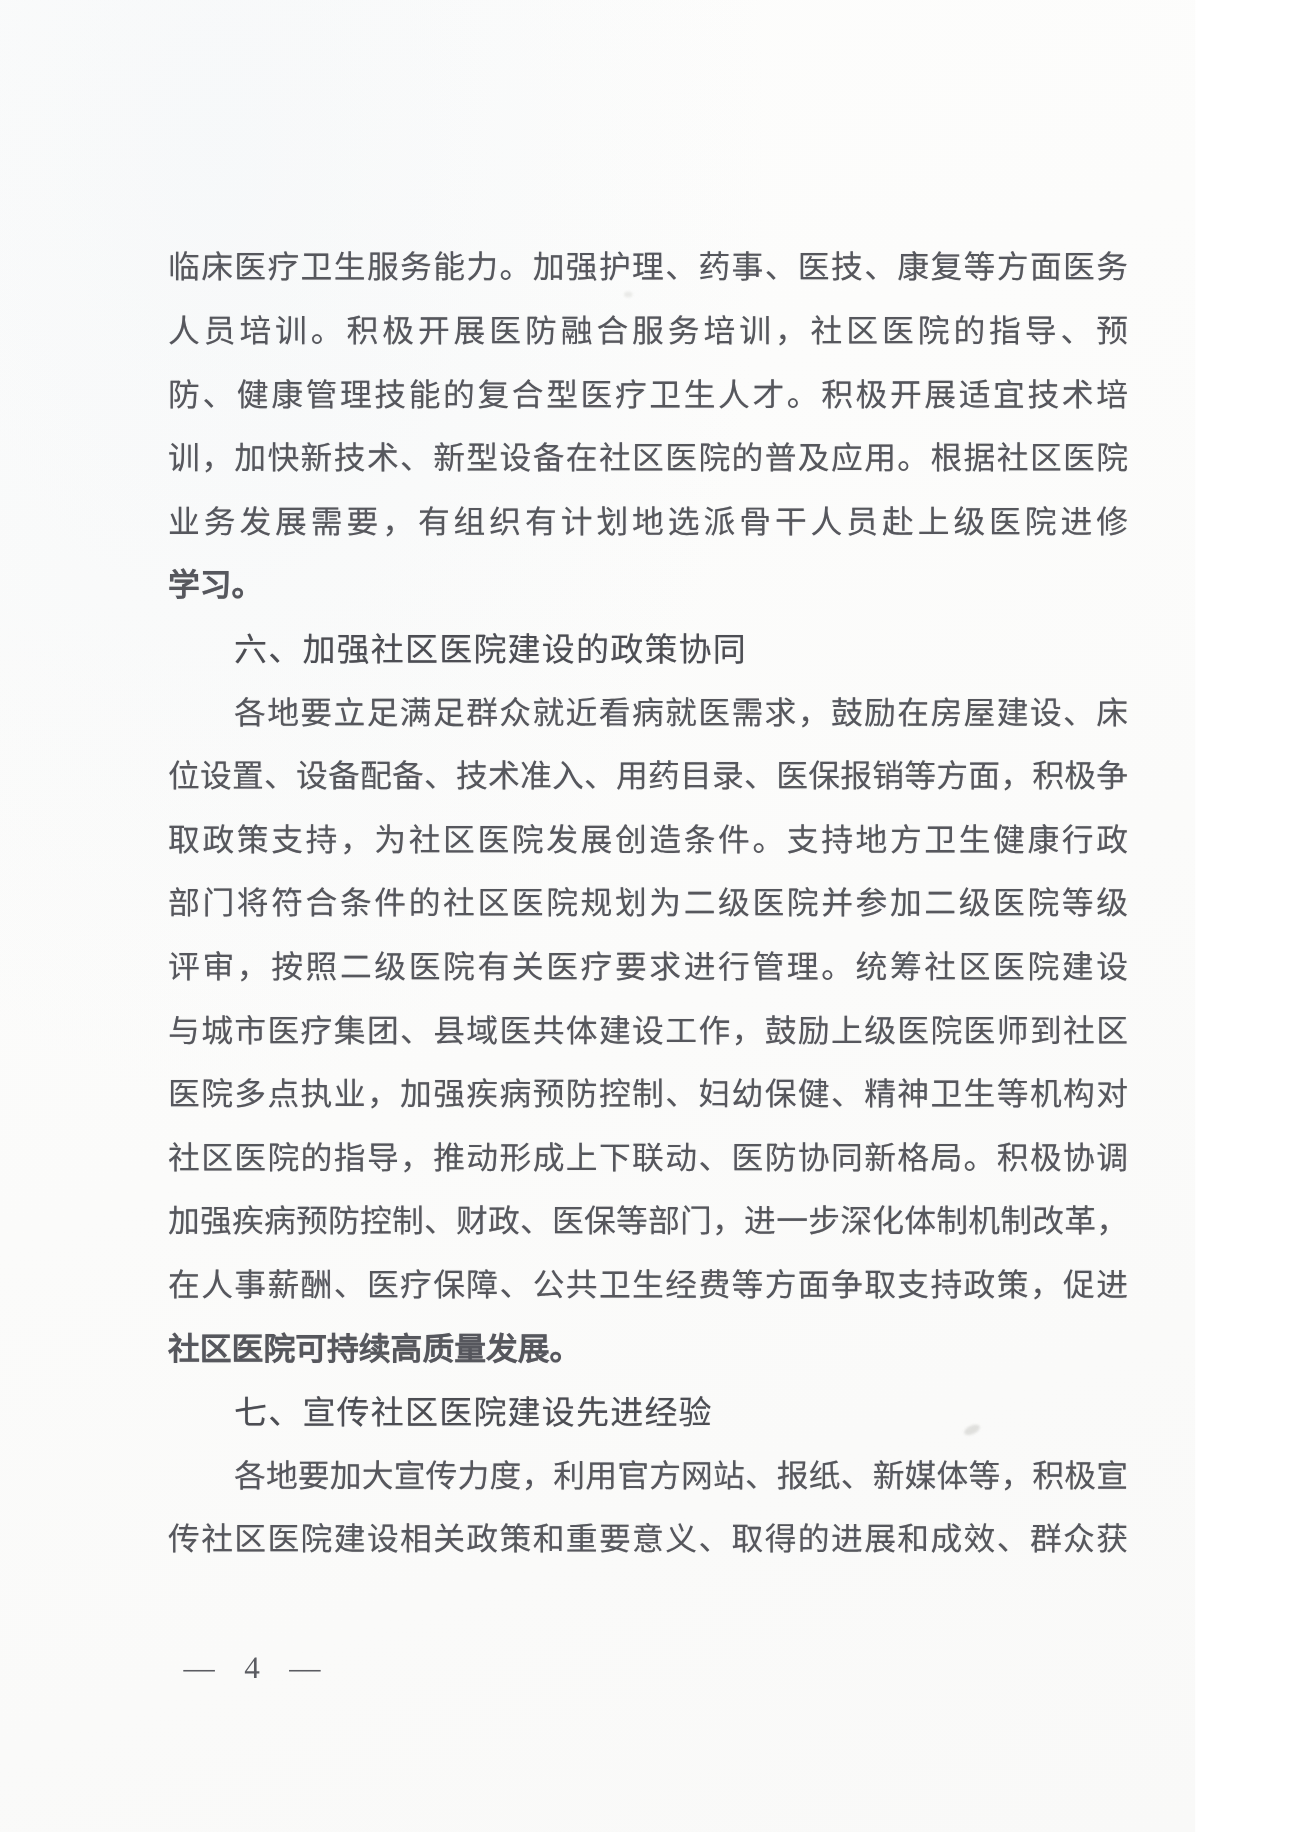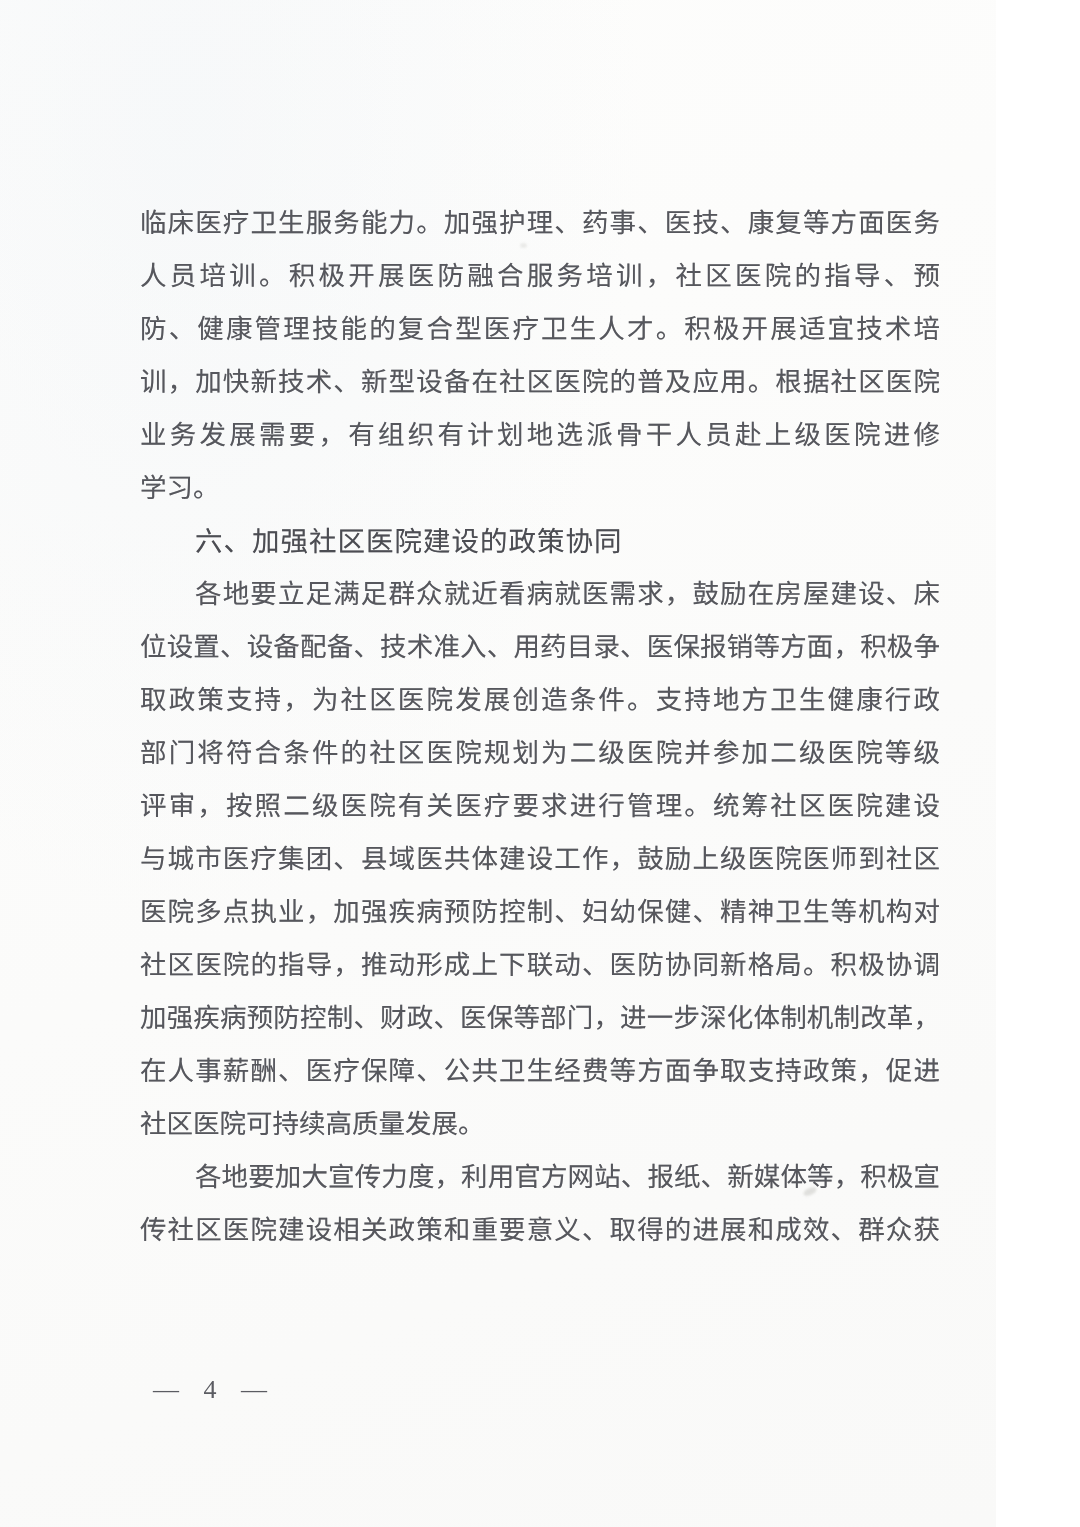--- a/index.html
+++ b/index.html
@@ -31,20 +31,21 @@
     white-space: normal;
     text-shadow: 0 0 0.6px rgba(86,87,93,0.45);
   }
   .line.justify {
     text-align: justify;
     text-align-last: justify;
   }
   .line.left {
     text-align: left;
     text-align-last: left;
+    font-weight: bold;
   }
   .line.indent {
     text-indent: 55px;
   }
   .line.heading {
     font-family: "Liberation Sans", "DejaVu Sans", sans-serif;
     font-weight: normal;
     font-size: 27.5px;
     color: #4c4d53;
     letter-spacing: 1px;
@@ -87,20 +88,21 @@
       <div class="line justify">位设置、设备配备、技术准入、用药目录、医保报销等方面，积极争</div>
       <div class="line justify">取政策支持，为社区医院发展创造条件。支持地方卫生健康行政</div>
       <div class="line justify">部门将符合条件的社区医院规划为二级医院并参加二级医院等级</div>
       <div class="line justify">评审，按照二级医院有关医疗要求进行管理。统筹社区医院建设</div>
       <div class="line justify">与城市医疗集团、县域医共体建设工作，鼓励上级医院医师到社区</div>
       <div class="line justify">医院多点执业，加强疾病预防控制、妇幼保健、精神卫生等机构对</div>
       <div class="line justify">社区医院的指导，推动形成上下联动、医防协同新格局。积极协调</div>
       <div class="line justify">加强疾病预防控制、财政、医保等部门，进一步深化体制机制改革，</div>
       <div class="line justify">在人事薪酬、医疗保障、公共卫生经费等方面争取支持政策，促进</div>
       <div class="line left">社区医院可持续高质量发展。</div>
+      <div class="line left indent heading">七、宣传社区医院建设先进经验</div>
       <div class="line justify indent">各地要加大宣传力度，利用官方网站、报纸、新媒体等，积极宣</div>
       <div class="line justify">传社区医院建设相关政策和重要意义、取得的进展和成效、群众获</div>
     </div>
   <div class="page-footer">— 4 —</div>
   <div class="smudge s1"></div>
   <div class="smudge s2"></div>
   <div class="smudge s3"></div>
 </div>
 
 </body></html>

